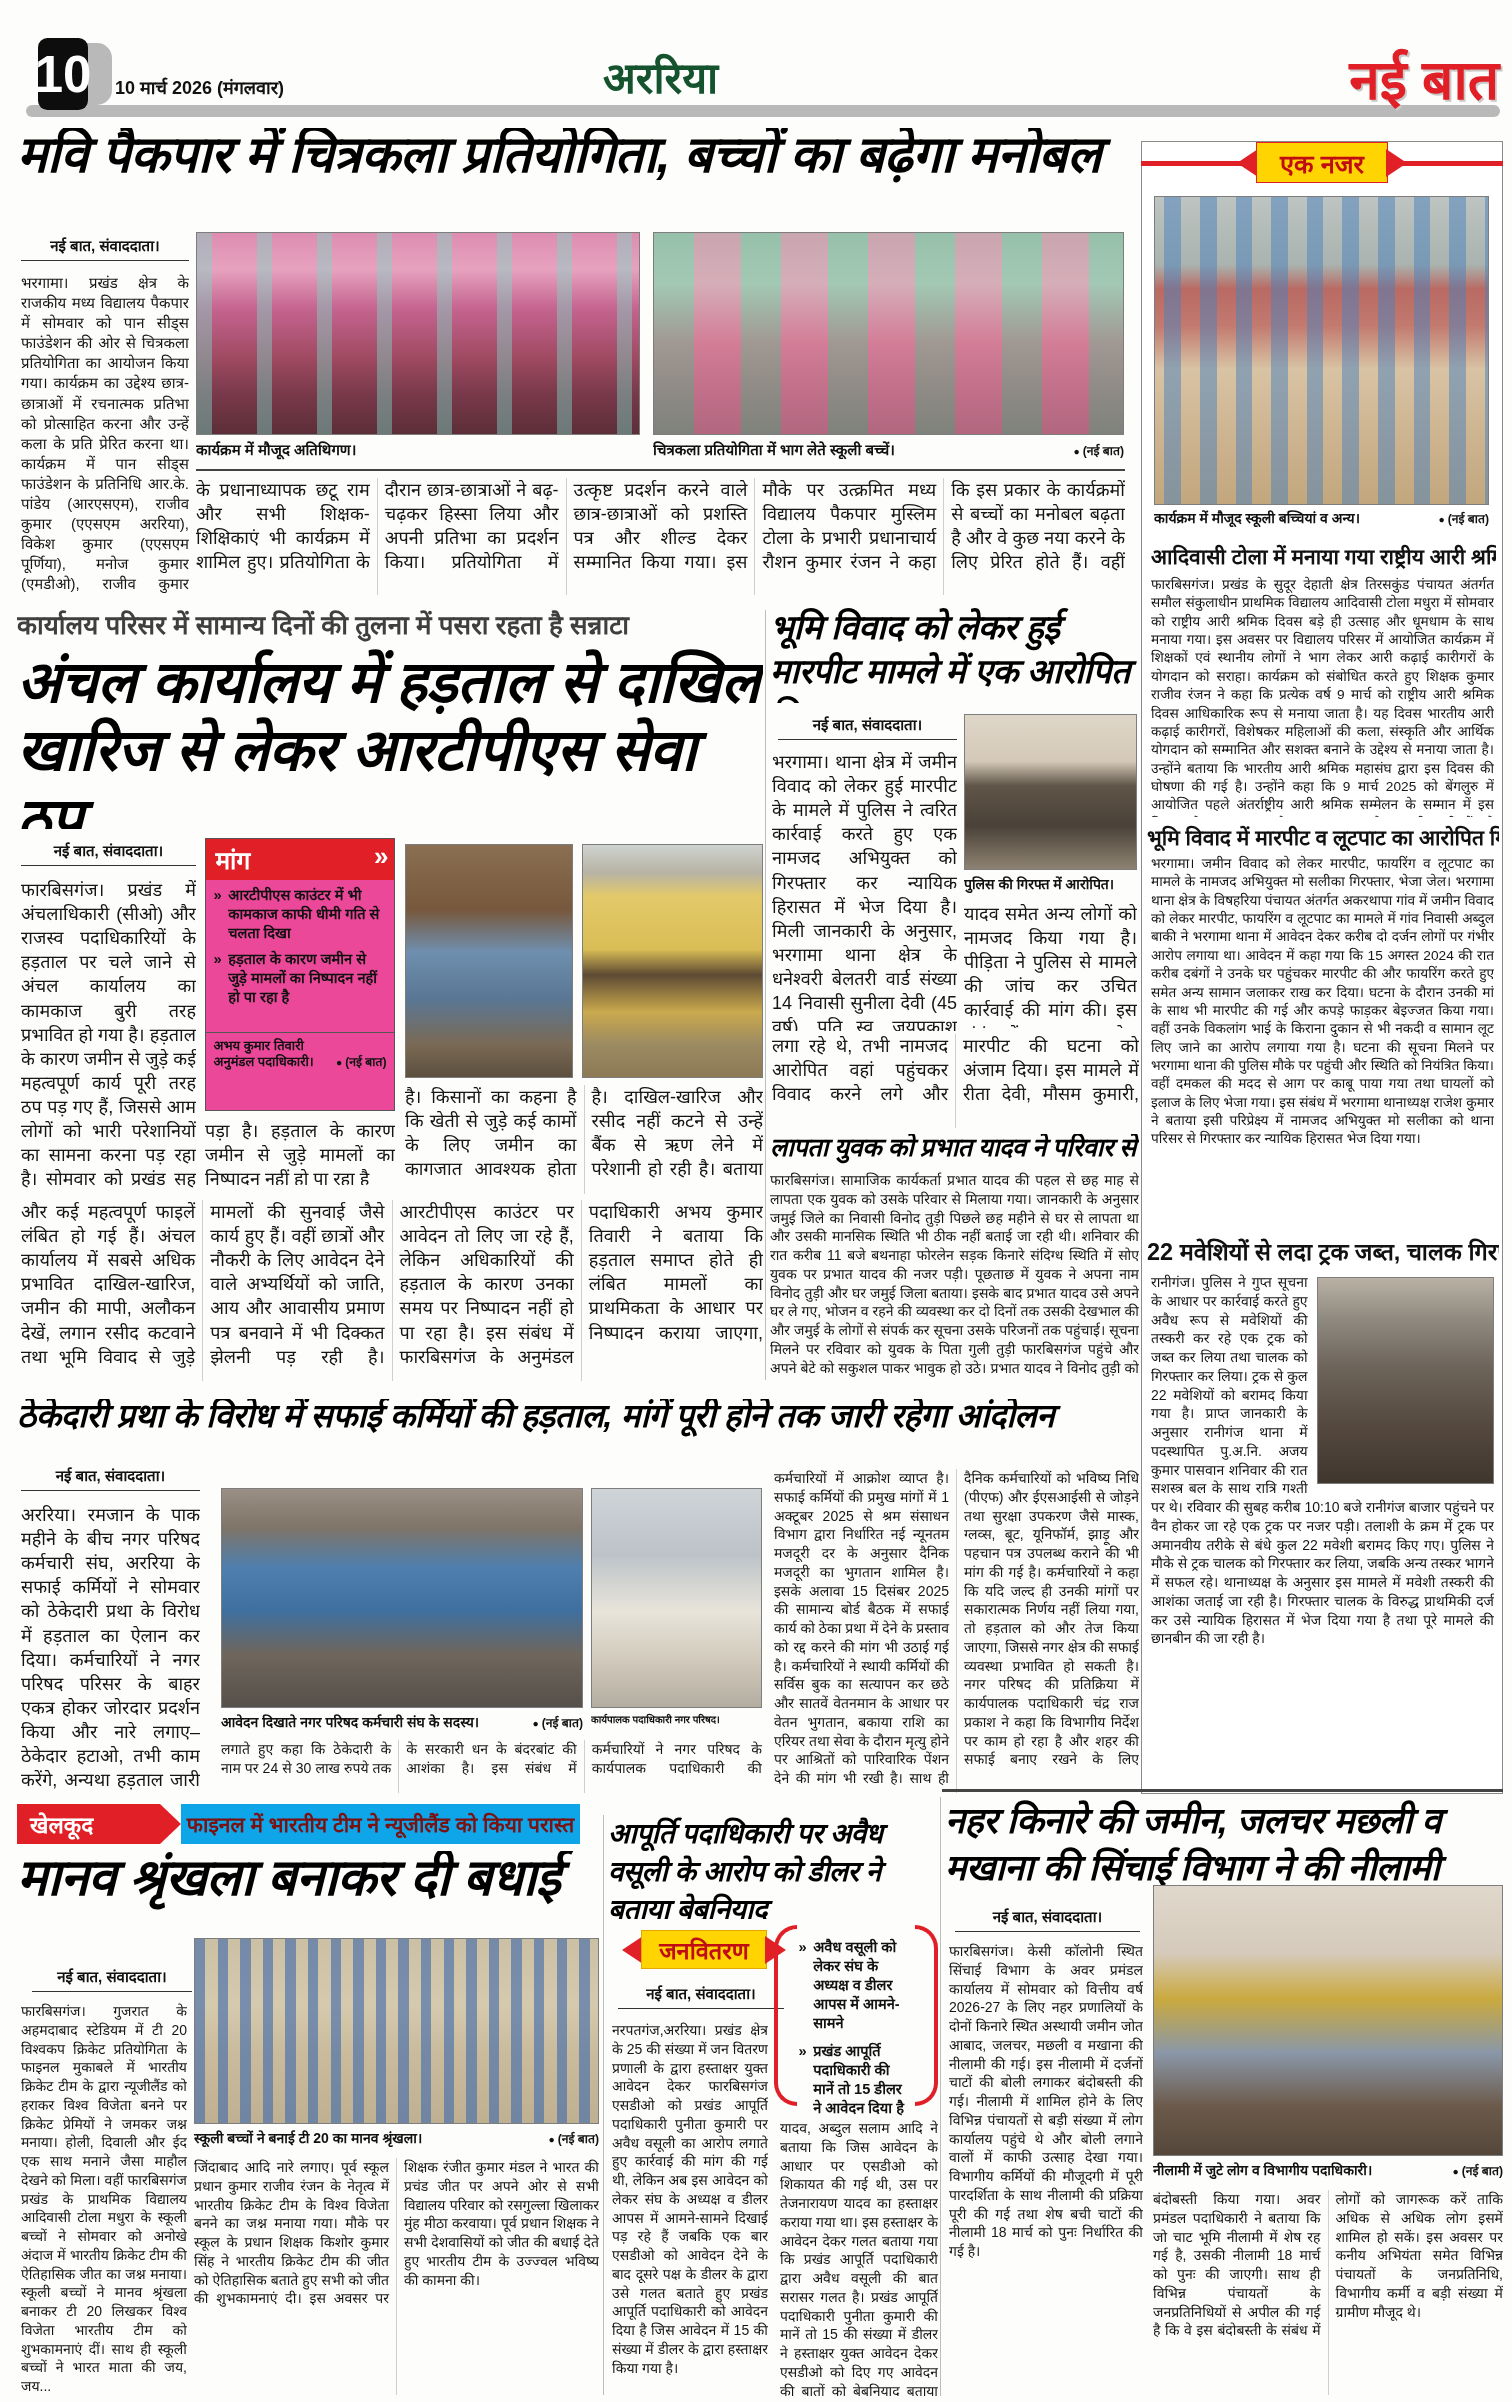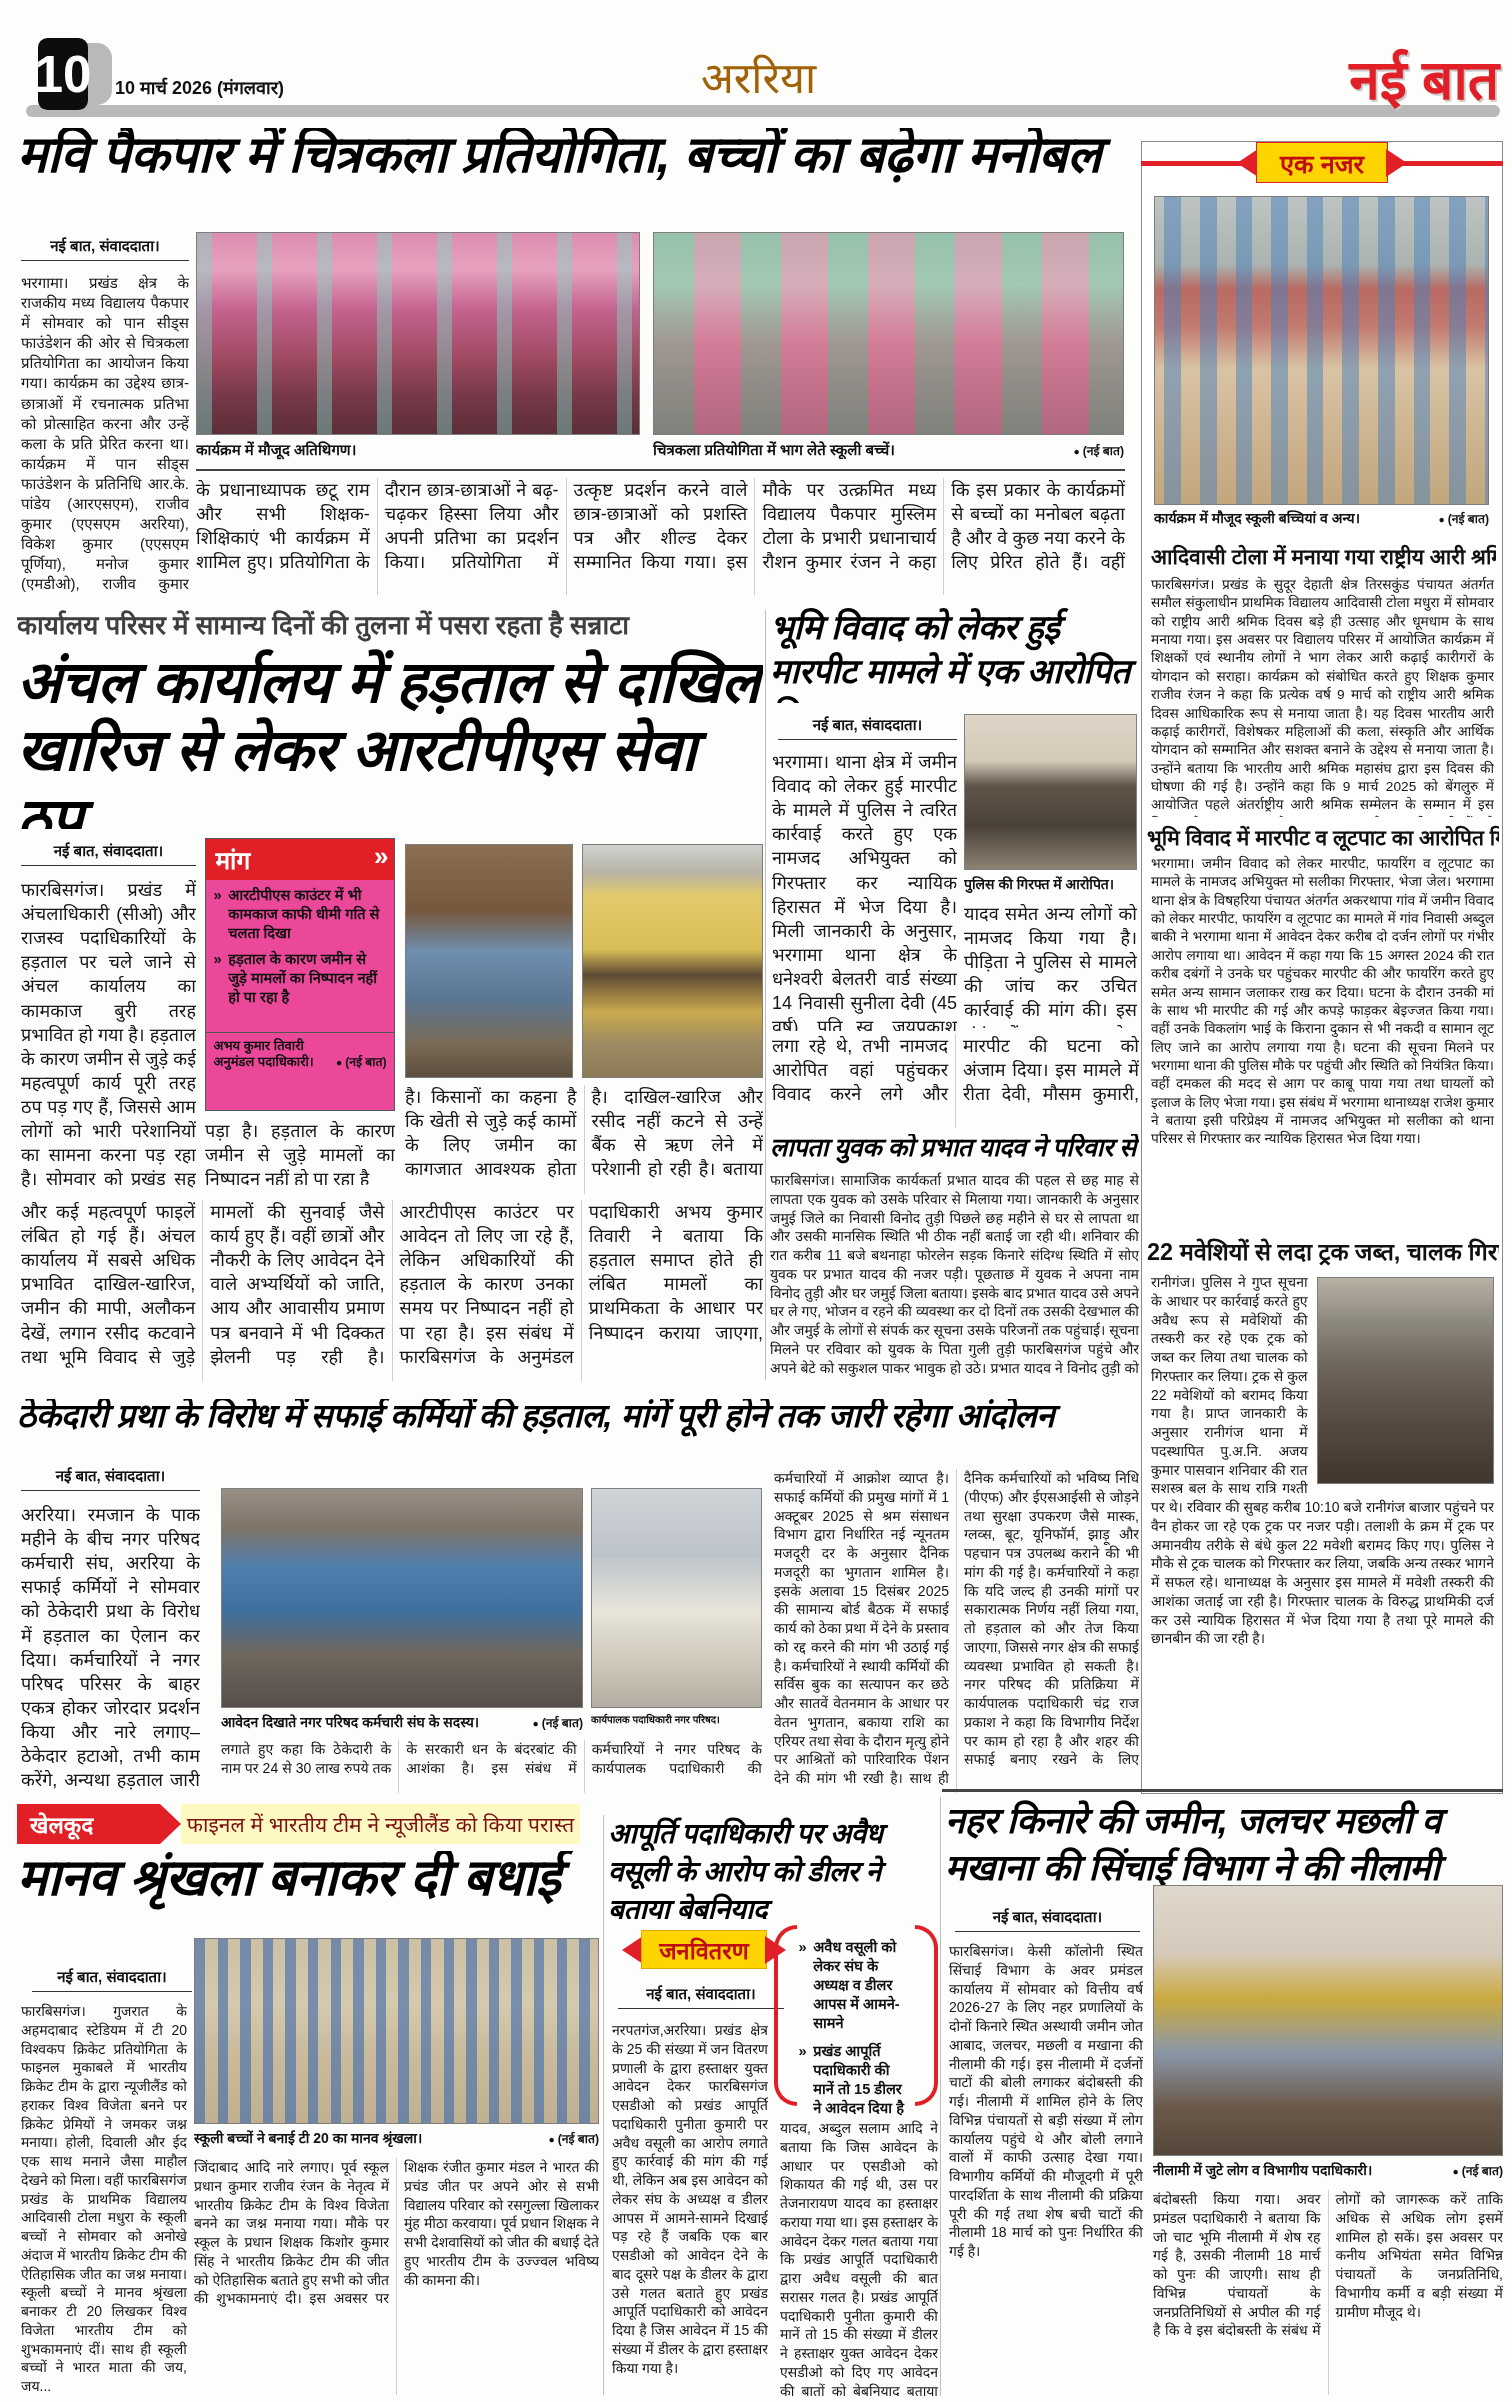--- a/index.html
+++ b/index.html
@@ -35,21 +35,21 @@
   .ph-chain{background:repeating-linear-gradient(90deg,rgba(70,110,170,.65) 0 10.4px,rgba(0,0,0,0) 10.4px 22.6px),
     linear-gradient(180deg,#cbbfa4 0%,#d6caae 35%,#c9bb9c 62%,#bfb091 100%);}
   .ph-auction{background:linear-gradient(180deg,#e0d8cc 0%,#d5cabb 25%,#caa93e 42%,#8a97a8 62%,#6b5a4a 82%,#54473a 100%);}
   .vline{background:#bdbdbd;width:0.9px;}
   .hline{background:#444;height:1.9px;}
   
   .pagebox{background:#0d0d0d;color:#fff;border-radius:9.4px;display:flex;align-items:center;
            justify-content:center;font-size:51px;font-weight:900;}
   .graypill{background:#b9b9b9;border-radius:0 15px 15px 0;}
   .graybar{background:#b9b9b9;border-radius:6.6px;}
-  .region{color:#a16207;font-weight:400;text-align:center;}
+  .region{color:#14532d;font-weight:700;}
   .masthead{color:#e01f26;font-weight:900;text-align:right;text-shadow:1.9px 1.9px 0 #c9c9c9;}
   
   .rib-line{position:absolute;left:0;right:0;top:20px;height:4.7px;background:#e01f26;}
   .rib-center{position:absolute;left:0;right:0;top:0;height:43px;display:flex;justify-content:center;align-items:center;}
   .rib-box{background:#ffd400;color:#c00d13;font-weight:900;font-size:25.4px;padding:2.8px 22.6px;
            border:1.9px solid #e01f26;white-space:nowrap;}
   .tri{width:0;height:0;border-top:14px solid transparent;border-bottom:14px solid transparent;}
   .tri-l{border-right:21px solid #e01f26;margin-right:-1.9px;}
   .tri-r{border-left:21px solid #e01f26;margin-left:-1.9px;}
   .sbbox{border:1.9px solid #8a8a8a;background:#fff;}
@@ -61,21 +61,21 @@
   .mang-head .arr{position:absolute;right:5.6px;top:1.9px;font-size:26px;color:#fff;}
   .mang-item{display:flex;gap:6.6px;padding:6.6px 7.5px 0 7.5px;font-weight:bold;font-size:14.6px;line-height:1.3;text-align:left;}
   .mang-item .mk{color:#111;font-weight:900;}
   .mang-foot{border-top:1.9px solid #555;margin-top:25px;padding:5.6px 7.5px;font-weight:bold;font-size:13px;
              display:flex;justify-content:space-between;align-items:flex-end;gap:5.6px;line-height:1.25;}
   
   .sp-badge{background:#e01f26;color:#fff;font-weight:900;font-size:22.6px;display:flex;align-items:center;
             padding:0 13px;position:relative;}
   .sp-badge:after{content:"";position:absolute;left:100%;top:0;border-top:20px solid transparent;
             border-bottom:20px solid transparent;border-left:21px solid #e01f26;}
-  .sp-band{background:#fef9c3;color:#7a1212;font-weight:400;font-size:21px;display:flex;align-items:center;
+  .sp-band{background:#0ea5e9;color:#7a1212;font-weight:700;font-size:21px;display:flex;align-items:center;
            justify-content:center;white-space:nowrap;overflow:hidden;}
   .jv-box{background:#ffd400;color:#c00d13;font-weight:900;font-size:23.5px;padding:2.8px 17px;border:0.9px solid #e0a800;white-space:nowrap;}
   .jv-wrap{display:flex;align-items:center;justify-content:center;}
   
   .brk{position:relative;padding:9.4px 24.5px;}
   .brk:before{content:"";position:absolute;left:0;top:0;bottom:0;width:19px;border:4.7px solid #e01f26;
               border-right:none;border-radius:28px 0 0 28px;}
   .brk:after{content:"";position:absolute;right:0;top:0;bottom:0;width:19px;border:4.7px solid #e01f26;
              border-left:none;border-radius:0 28px 28px 0;}
   .brk .mang-item{padding:3.8px 0 5.6px 0;}

